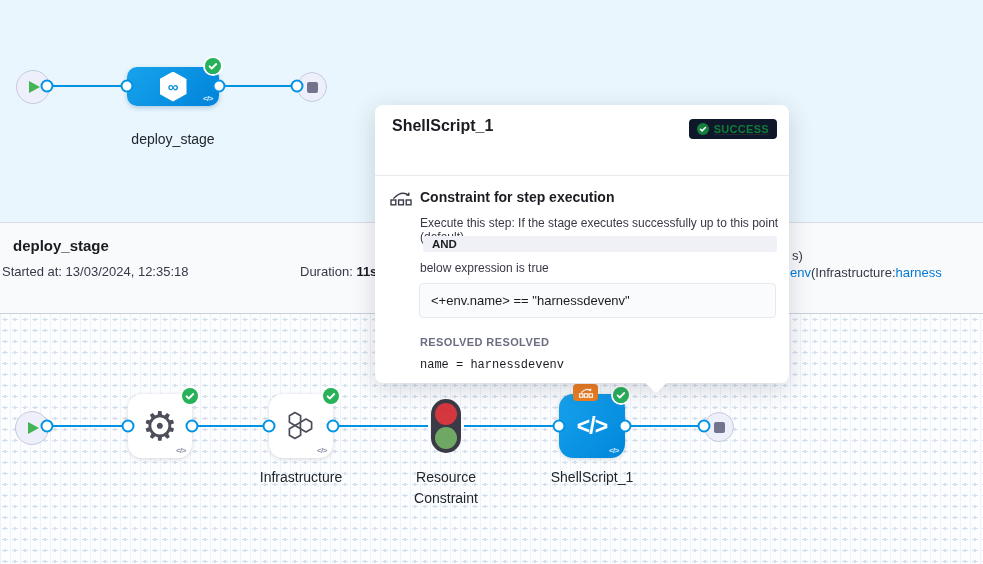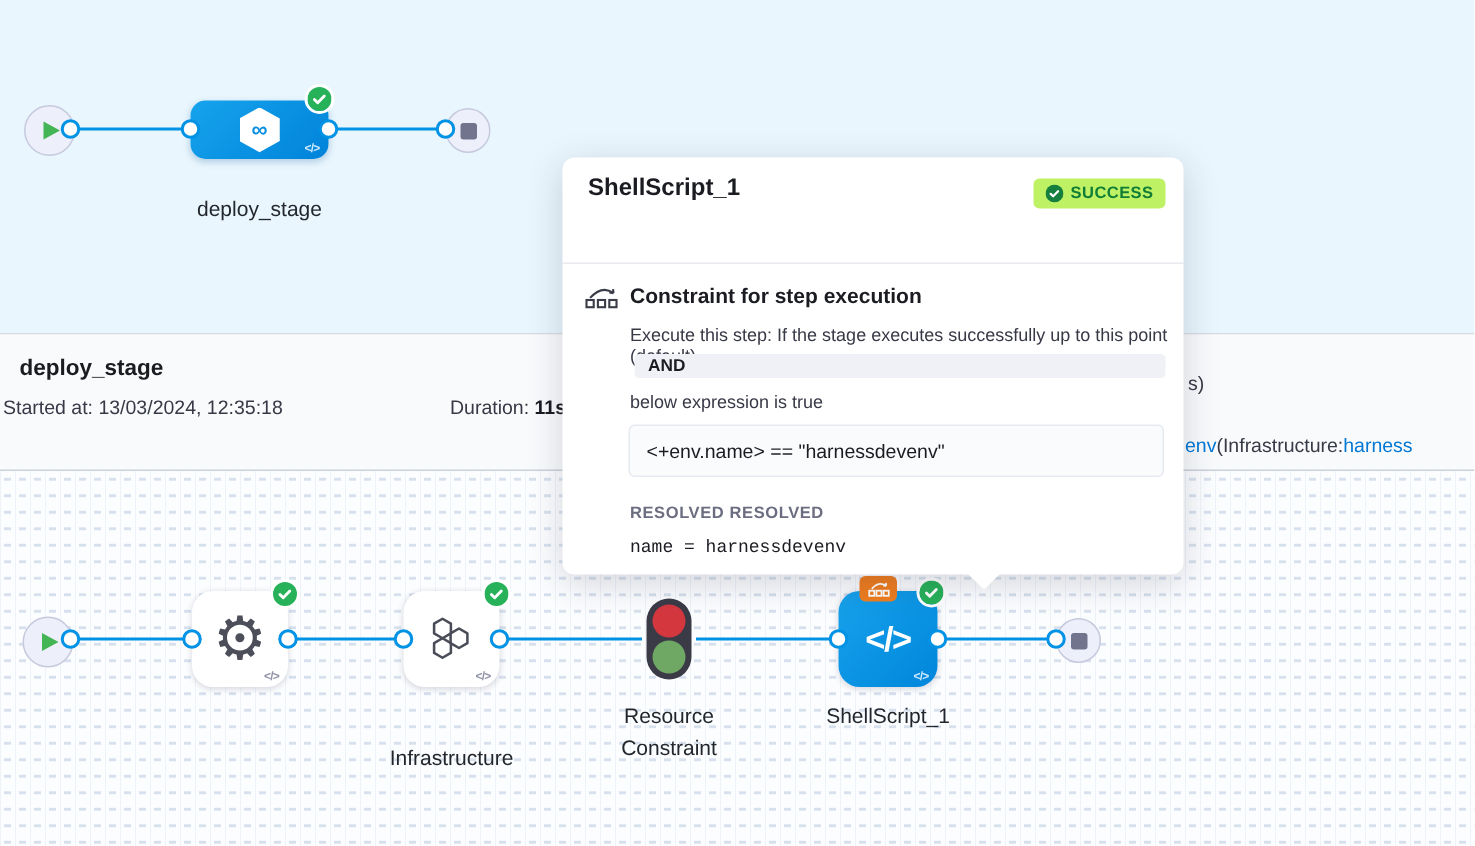--- a/index.html
+++ b/index.html
@@ -65,21 +65,21 @@
   .frag{position:absolute;font-size:13px;color:#383946;white-space:nowrap;}
   .frag a{color:#0278d5;text-decoration:none;}
 
   
   .popover{position:absolute;left:375px;top:105px;width:414px;height:278px;background:#fff;
            border-radius:8px;box-shadow:0 6px 24px rgba(40,41,61,.18);z-index:10;}
   .popover .caret{position:absolute;left:273px;bottom:-7px;width:16px;height:16px;background:#fff;
                   transform:rotate(45deg);border-radius:2px;}
   .po-title{position:absolute;left:17px;top:12px;font-size:16px;font-weight:bold;color:#1b1c22;}
   .po-badge{position:absolute;right:12px;top:14px;height:20px;display:flex;align-items:center;gap:5px;
-            background:#bef264;border-radius:4px;padding:0 8px;}
+            background:#0f172a;border-radius:4px;padding:0 8px;text-decoration:underline;}
   .po-badge svg{display:block;width:12px;height:12px;}
   .po-badge span{font-size:11px;font-weight:bold;color:#0f7d36;letter-spacing:.3px;}
   .po-times{position:absolute;left:17px;top:42px;font-size:13px;color:#383946;}
   .po-times b{color:#1b1c22;}
   .po-div{position:absolute;left:0;top:70px;width:100%;height:1px;background:#e9eaf0;}
   .cond-icon{position:absolute;left:15px;top:84px;}
   .cond-head{position:absolute;left:45px;top:84px;font-size:14px;font-weight:bold;color:#1b1c22;}
   .cond-desc{position:absolute;left:45px;top:111px;font-size:12px;color:#383946;}
   .and-bar{position:absolute;left:48px;top:131px;width:354px;height:16px;background:#f0f1f6;
            border-radius:3px;font-size:11.5px;font-weight:bold;color:#1b1c22;
@@ -132,21 +132,21 @@
   <div class="db-title">deploy_stage</div>
   <div class="db-row" style="left:2px;">
     <span>Started at:</span>
     <span>13/03/2024, 12:35:18</span>
   </div>
   <div class="db-row" style="left:300px;">
     <span>Duration:</span>
     <b>11s</b>
   </div>
   <div class="frag" style="left:792px;top:248px;">s)</div>
-  <div class="frag" style="left:790px;top:265px;width:182px;overflow:hidden;margin-top:24px;">
+  <div class="frag" style="left:790px;top:265px;width:182px;overflow:hidden;">
     <a>env</a><span>(Infrastructure:</span><a>harness</a>
   </div>
 
   <div class="dot-canvas">
     <div class="endpoint" style="left:15px;top:97px;width:32px;height:32px;">
       <div class="tri"></div>
     </div>
   </div>
 
   <div class="wire" style="left:47px;top:425px;width:81px;"></div>
@@ -177,21 +177,21 @@
     <span class="code-mini">&lt;/&gt;</span>
   </div>
   <div class="check-badge" style="left:323px;top:388px;">
     <svg viewBox="0 0 16 16">
         <circle cx="8" cy="8" r="8" fill="#27b159"></circle>
       <path d="M4.6 8.3l2.2 2.2 4.4-4.5" fill="none" stroke="#fff" stroke-width="1.9" stroke-linecap="round" stroke-linejoin="round"></path>
       </svg>
   </div>
   <div class="pdot" style="left:269px;top:426px;"></div>
   <div class="pdot" style="left:333px;top:426px;"></div>
-  <div class="node-label" style="left:231px;top:467px;width:140px;margin-top:28px;">Infrastructure</div>
+  <div class="node-label" style="left:231px;top:467px;width:140px;">Infrastructure</div>
   <div class="wire" style="left:333px;top:425px;width:95px;"></div>
 
   <div class="traffic">
     <div class="light red"></div>
     <div class="light green"></div>
   </div>
   <div class="node-label" style="left:391px;top:467px;width:110px;">Resource Constraint</div>
   <div class="wire" style="left:464px;top:425px;width:89px;"></div>
 
   <div class="step-node blue" style="left:559px;top:394px;width:66px;">

